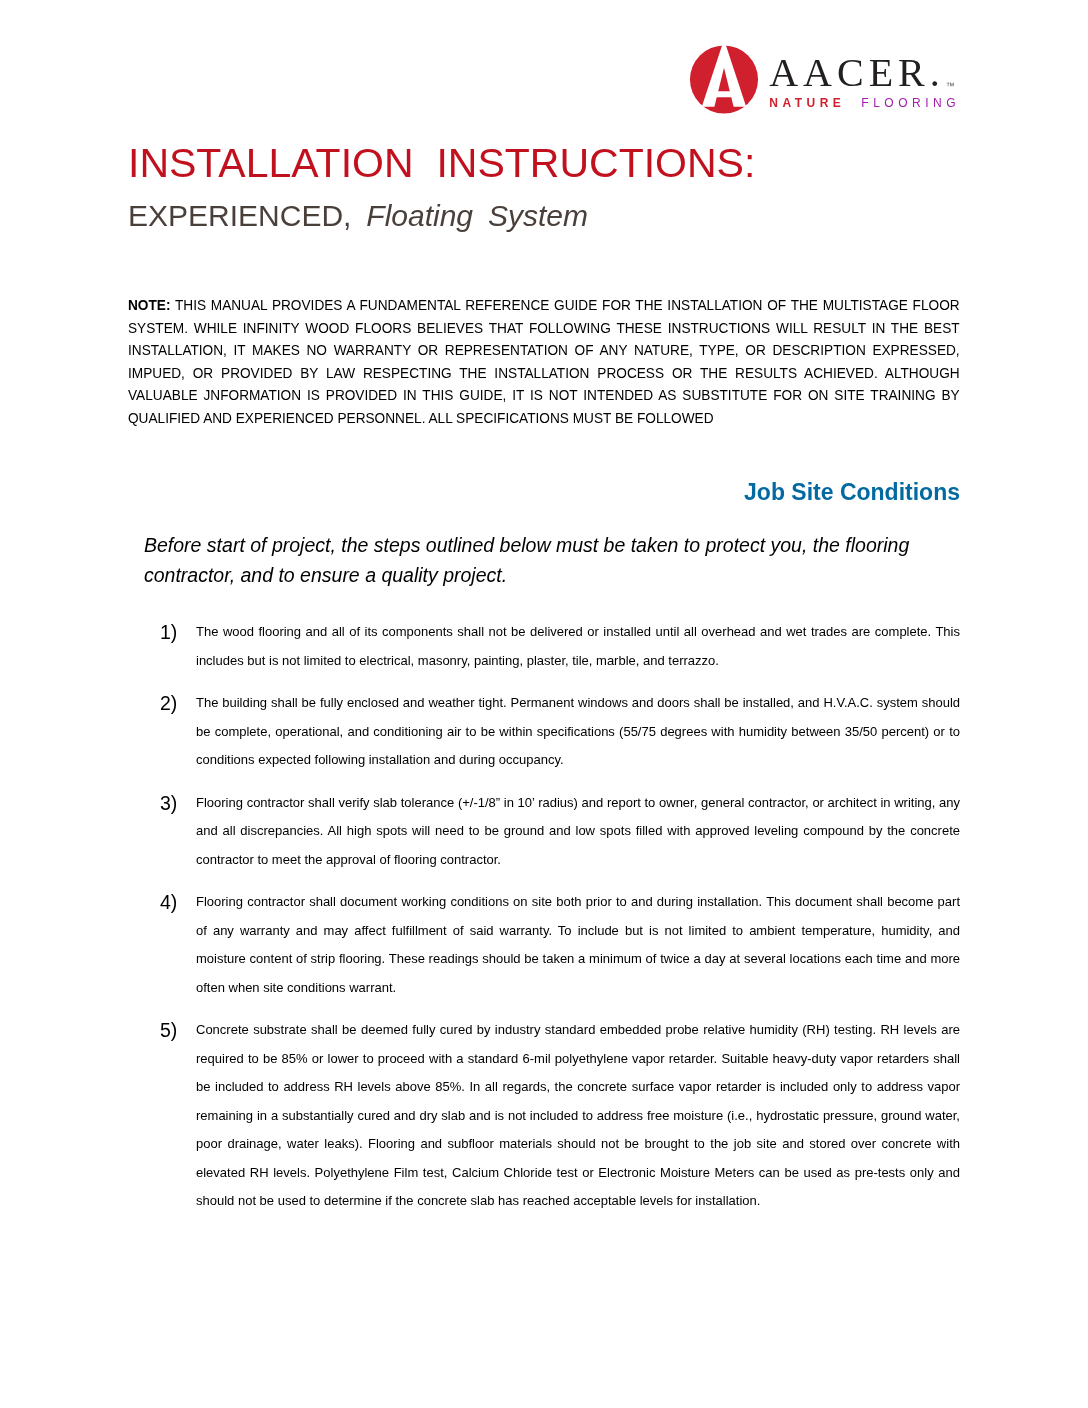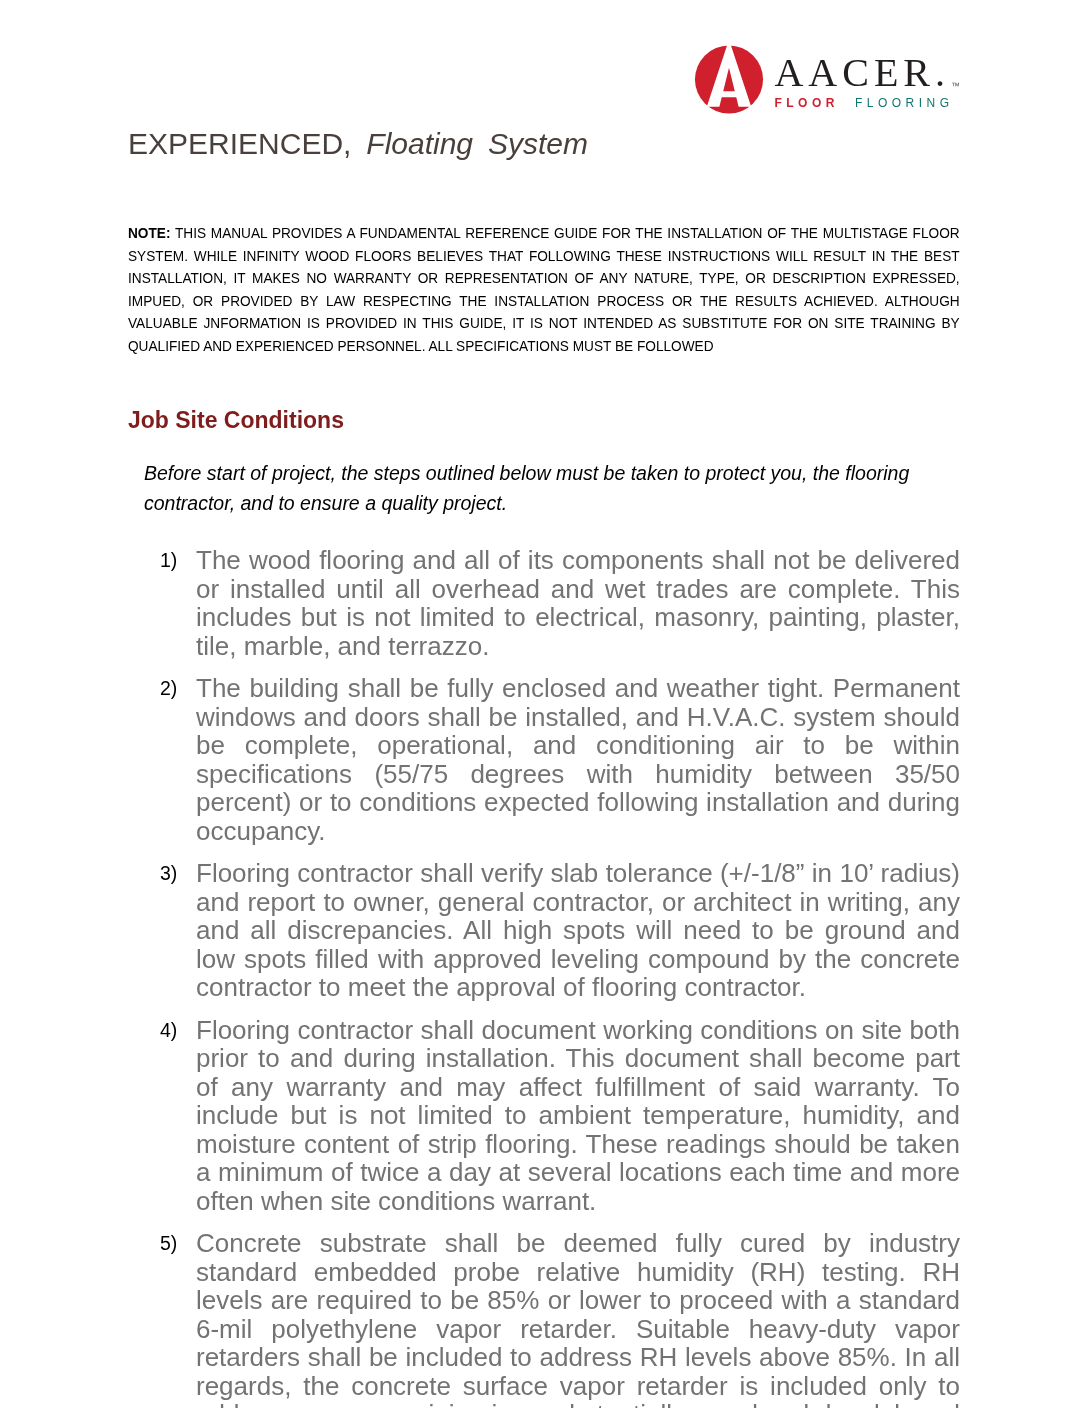--- a/index.html
+++ b/index.html
@@ -22,21 +22,21 @@
   .brand-line{display:flex;align-items:flex-end;}
   .brand{
     font-family:"Liberation Serif", serif;
     font-size:40px;line-height:44px;
     letter-spacing:5px;
     color:#231f20;
   }
   .brand-tm{font-size:9px;color:#555;margin-left:1px;align-self:flex-end;padding-bottom:4px;}
   .tagline{margin-top:1px;font-size:12px;letter-spacing:4.5px;font-weight:bold;display:flex;gap:16px;}
   .tagline .w1{color:#D0202E;}
-  .tagline .w2{color:#0f766e;font-weight:normal;}
+  .tagline .w2{color:#a21caf;font-weight:normal;}
   
   .title{
     margin:26px 0 0 0;
     font-size:41px;line-height:46px;
     font-weight:normal;
     word-spacing:0.28em;
     color:#C2111E;
   }
   .subtitle{
     margin:12px 0 0 0;
@@ -54,42 +54,42 @@
     transform-origin:top left;
     font-size:15.5px;line-height:22.5px;
     text-align:justify;
     color:#000;
     margin:0;
   }
   .note strong{font-weight:bold;}
   
   .section-heading{
     margin:44px 0 0 0;
-    text-align:left;
+    text-align:right;
     font-size:23px;line-height:28px;
-    font-weight:bold;color:#7f1d1d;
+    font-weight:bold;color:#0369a1;
   }
   .intro{
     margin:24px auto 0 auto;
     max-width:800px;
     font-style:italic;
     font-size:19.5px;line-height:30px;
     color:#000;
   }
   
   .conditions{margin:28px 0 0 0;padding:0;list-style:none;}
   .condition{display:flex;margin:0 0 14px 32px;}
   .condition .num{
     flex:0 0 36px;
     font-size:19.5px;line-height:28.5px;color:#000;
   }
   .condition .body{
     flex:1;
-    font-size:26px;line-height:28.5px;
-    text-align:justify;color:#737373;
+    font-size:13px;line-height:28.5px;
+    text-align:justify;color:#000000;
   }
 </style>
 </head>
 <body>
 
 <div class="page">
 
   <div class="header">
     <div class="logo">
       <span class="logo-mark">
@@ -98,27 +98,28 @@
           <path d="M50 2 L80 93 L63 93 L50 40 L37 93 L20 93 Z" fill="#ffffff"></path>
           <polygon points="39,72 61,72 63,80 37,80" fill="#ffffff"></polygon>
         </svg>
       </span>
       <div class="logo-text">
         <div class="brand-line">
           <span class="brand">AACER.</span>
           <span class="brand-tm">™</span>
         </div>
         <div class="tagline">
-          <span class="w1">FLOOR</span>
+          <span class="w1">NATURE</span>
           <span class="w2">FLOORING</span>
         </div>
       </div>
     </div>
   </div>
 
+  <h1 class="title">INSTALLATION INSTRUCTIONS:</h1>
 
   <h2 class="subtitle">
     <span>EXPERIENCED,</span>
     <em>Floating System</em>
   </h2>
 
   <div class="note-wrap">
     <p class="note">
       <strong>NOTE:</strong>
       <span>THIS MANUAL PROVIDES A FUNDAMENTAL REFERENCE GUIDE FOR THE INSTALLATION OF THE MULTISTAGE FLOOR SYSTEM. WHILE INFINITY WOOD FLOORS BELIEVES THAT FOLLOWING THESE INSTRUCTIONS WILL RESULT IN THE BEST INSTALLATION, IT MAKES NO WARRANTY OR REPRESENTATION OF ANY NATURE, TYPE, OR DESCRIPTION EXPRESSED, IMPUED, OR PROVIDED BY LAW RESPECTING THE INSTALLATION PROCESS OR THE RESULTS ACHIEVED. ALTHOUGH VALUABLE JNFORMATION IS PROVIDED IN THIS GUIDE, IT IS NOT INTENDED AS SUBSTITUTE FOR ON SITE TRAINING BY QUALIFIED AND EXPERIENCED PERSONNEL. ALL SPECIFICATIONS MUST BE FOLLOWED</span>

